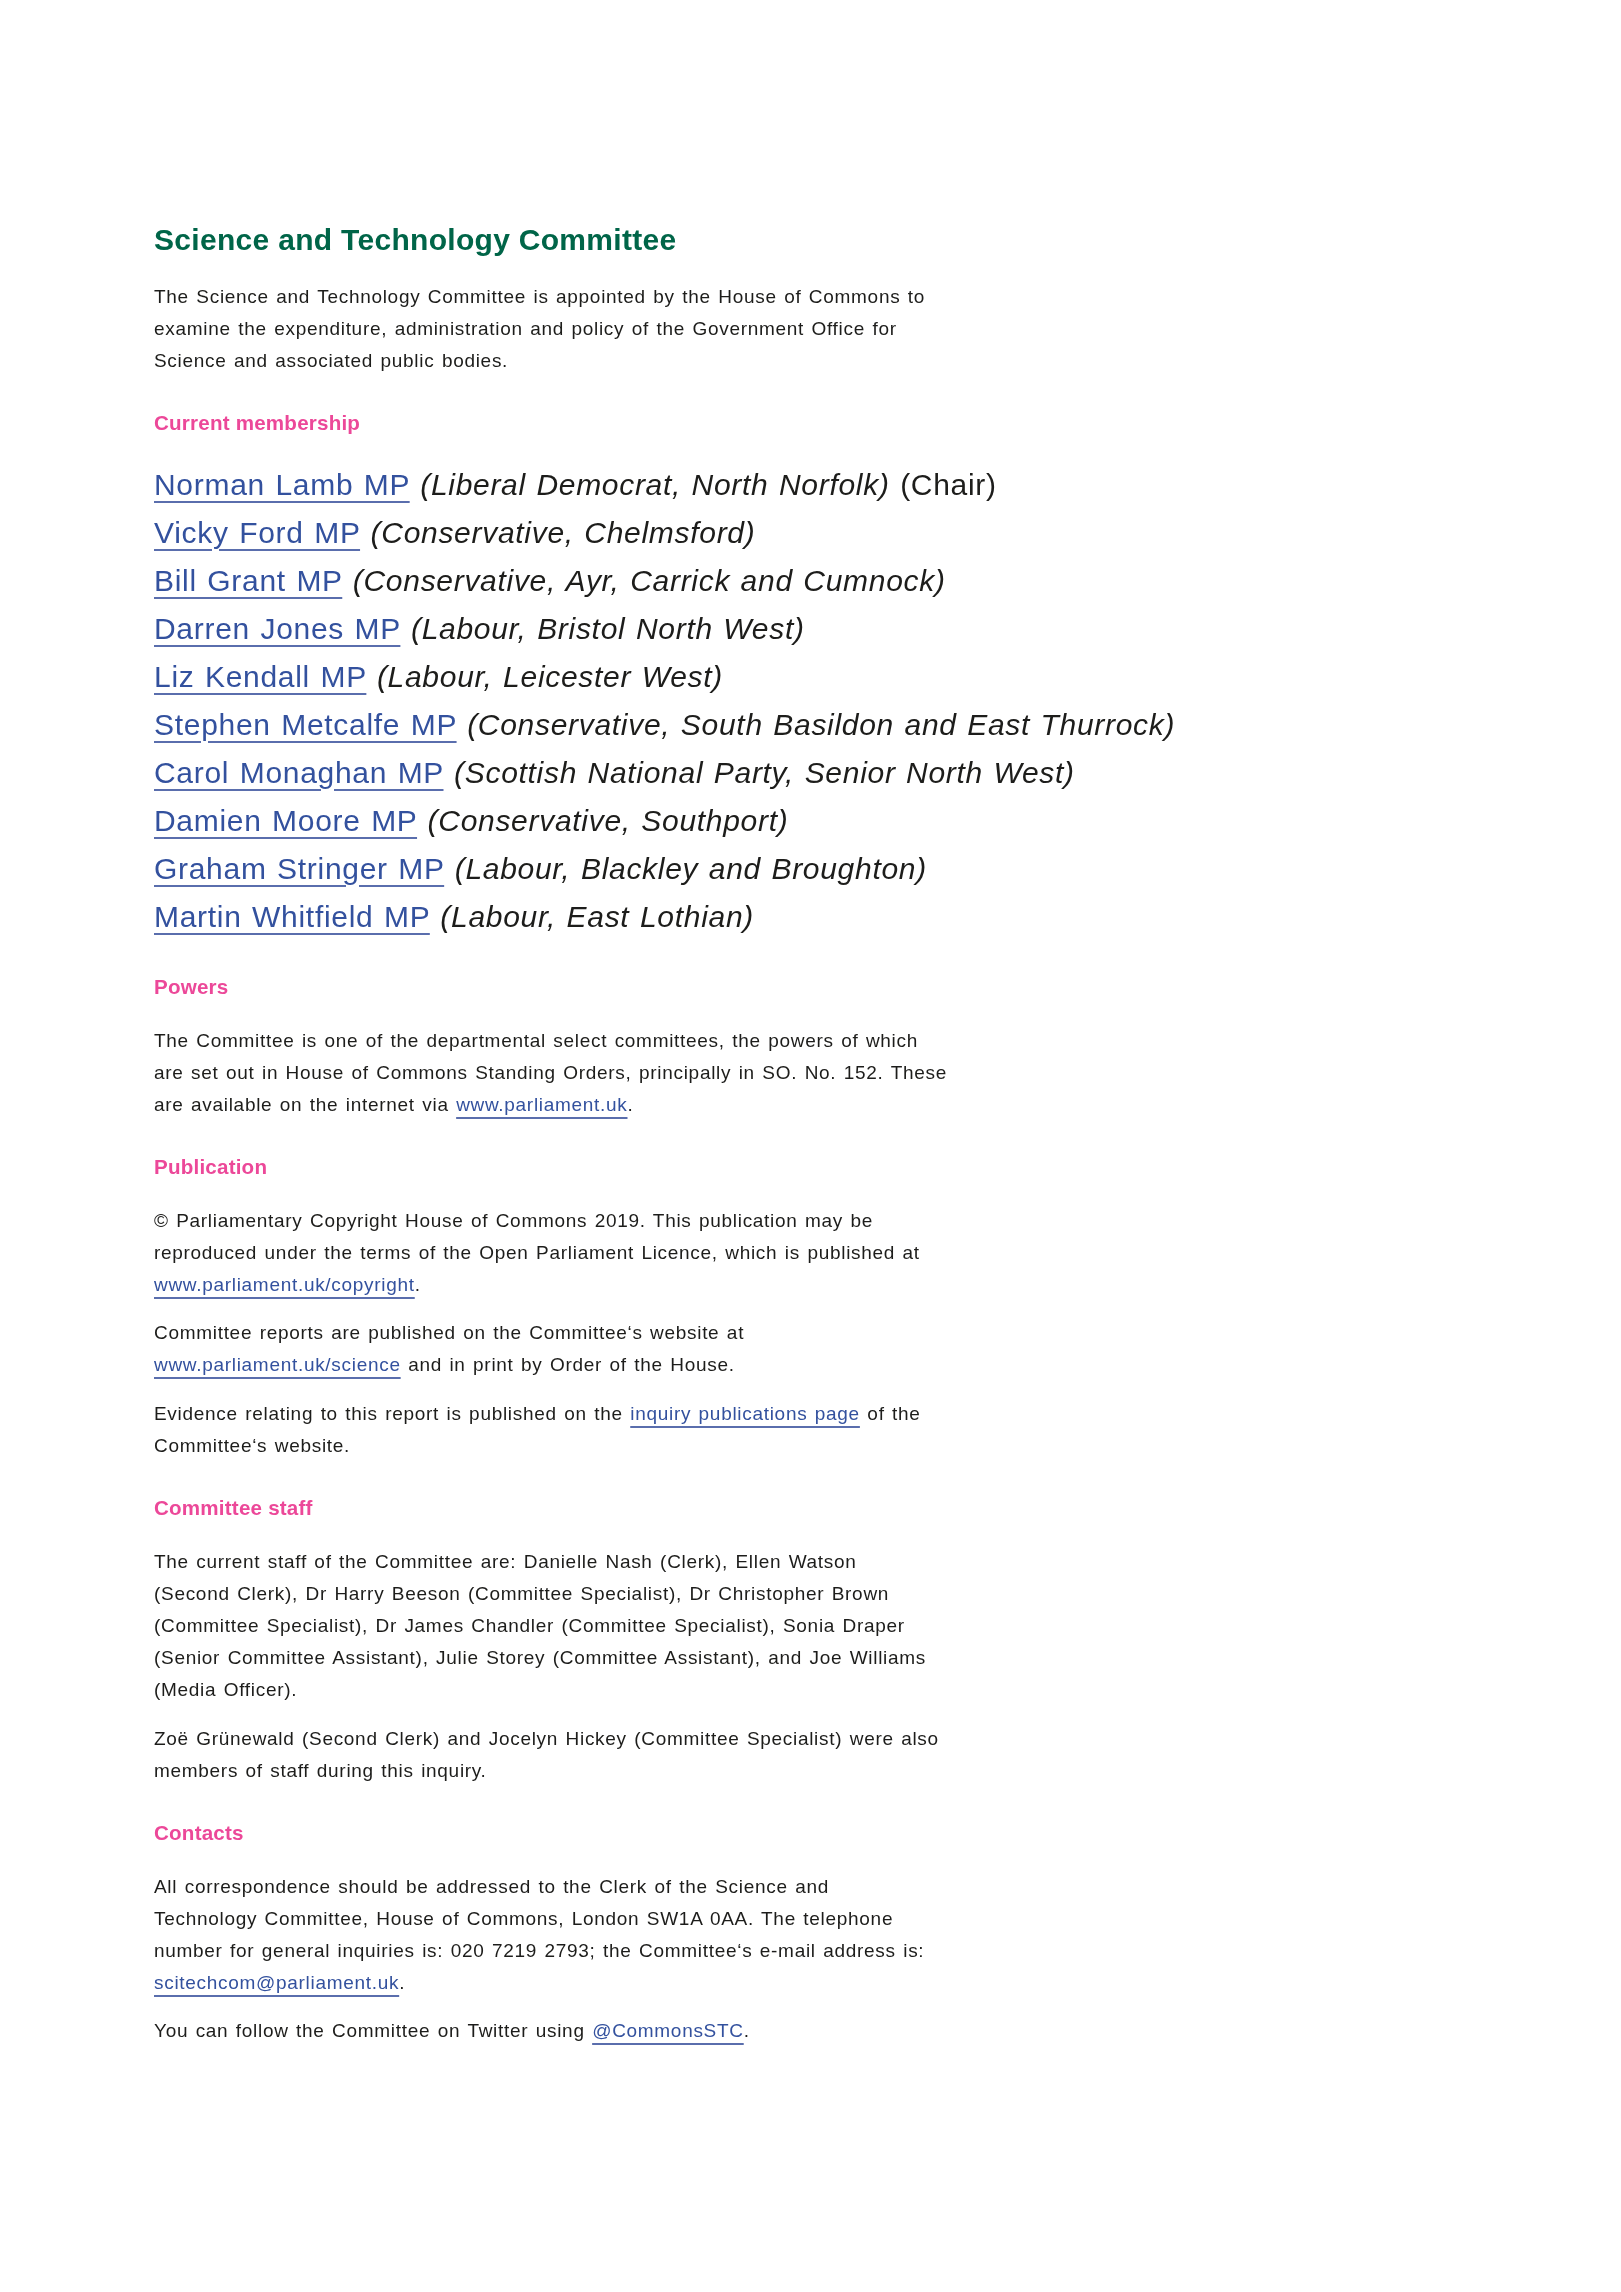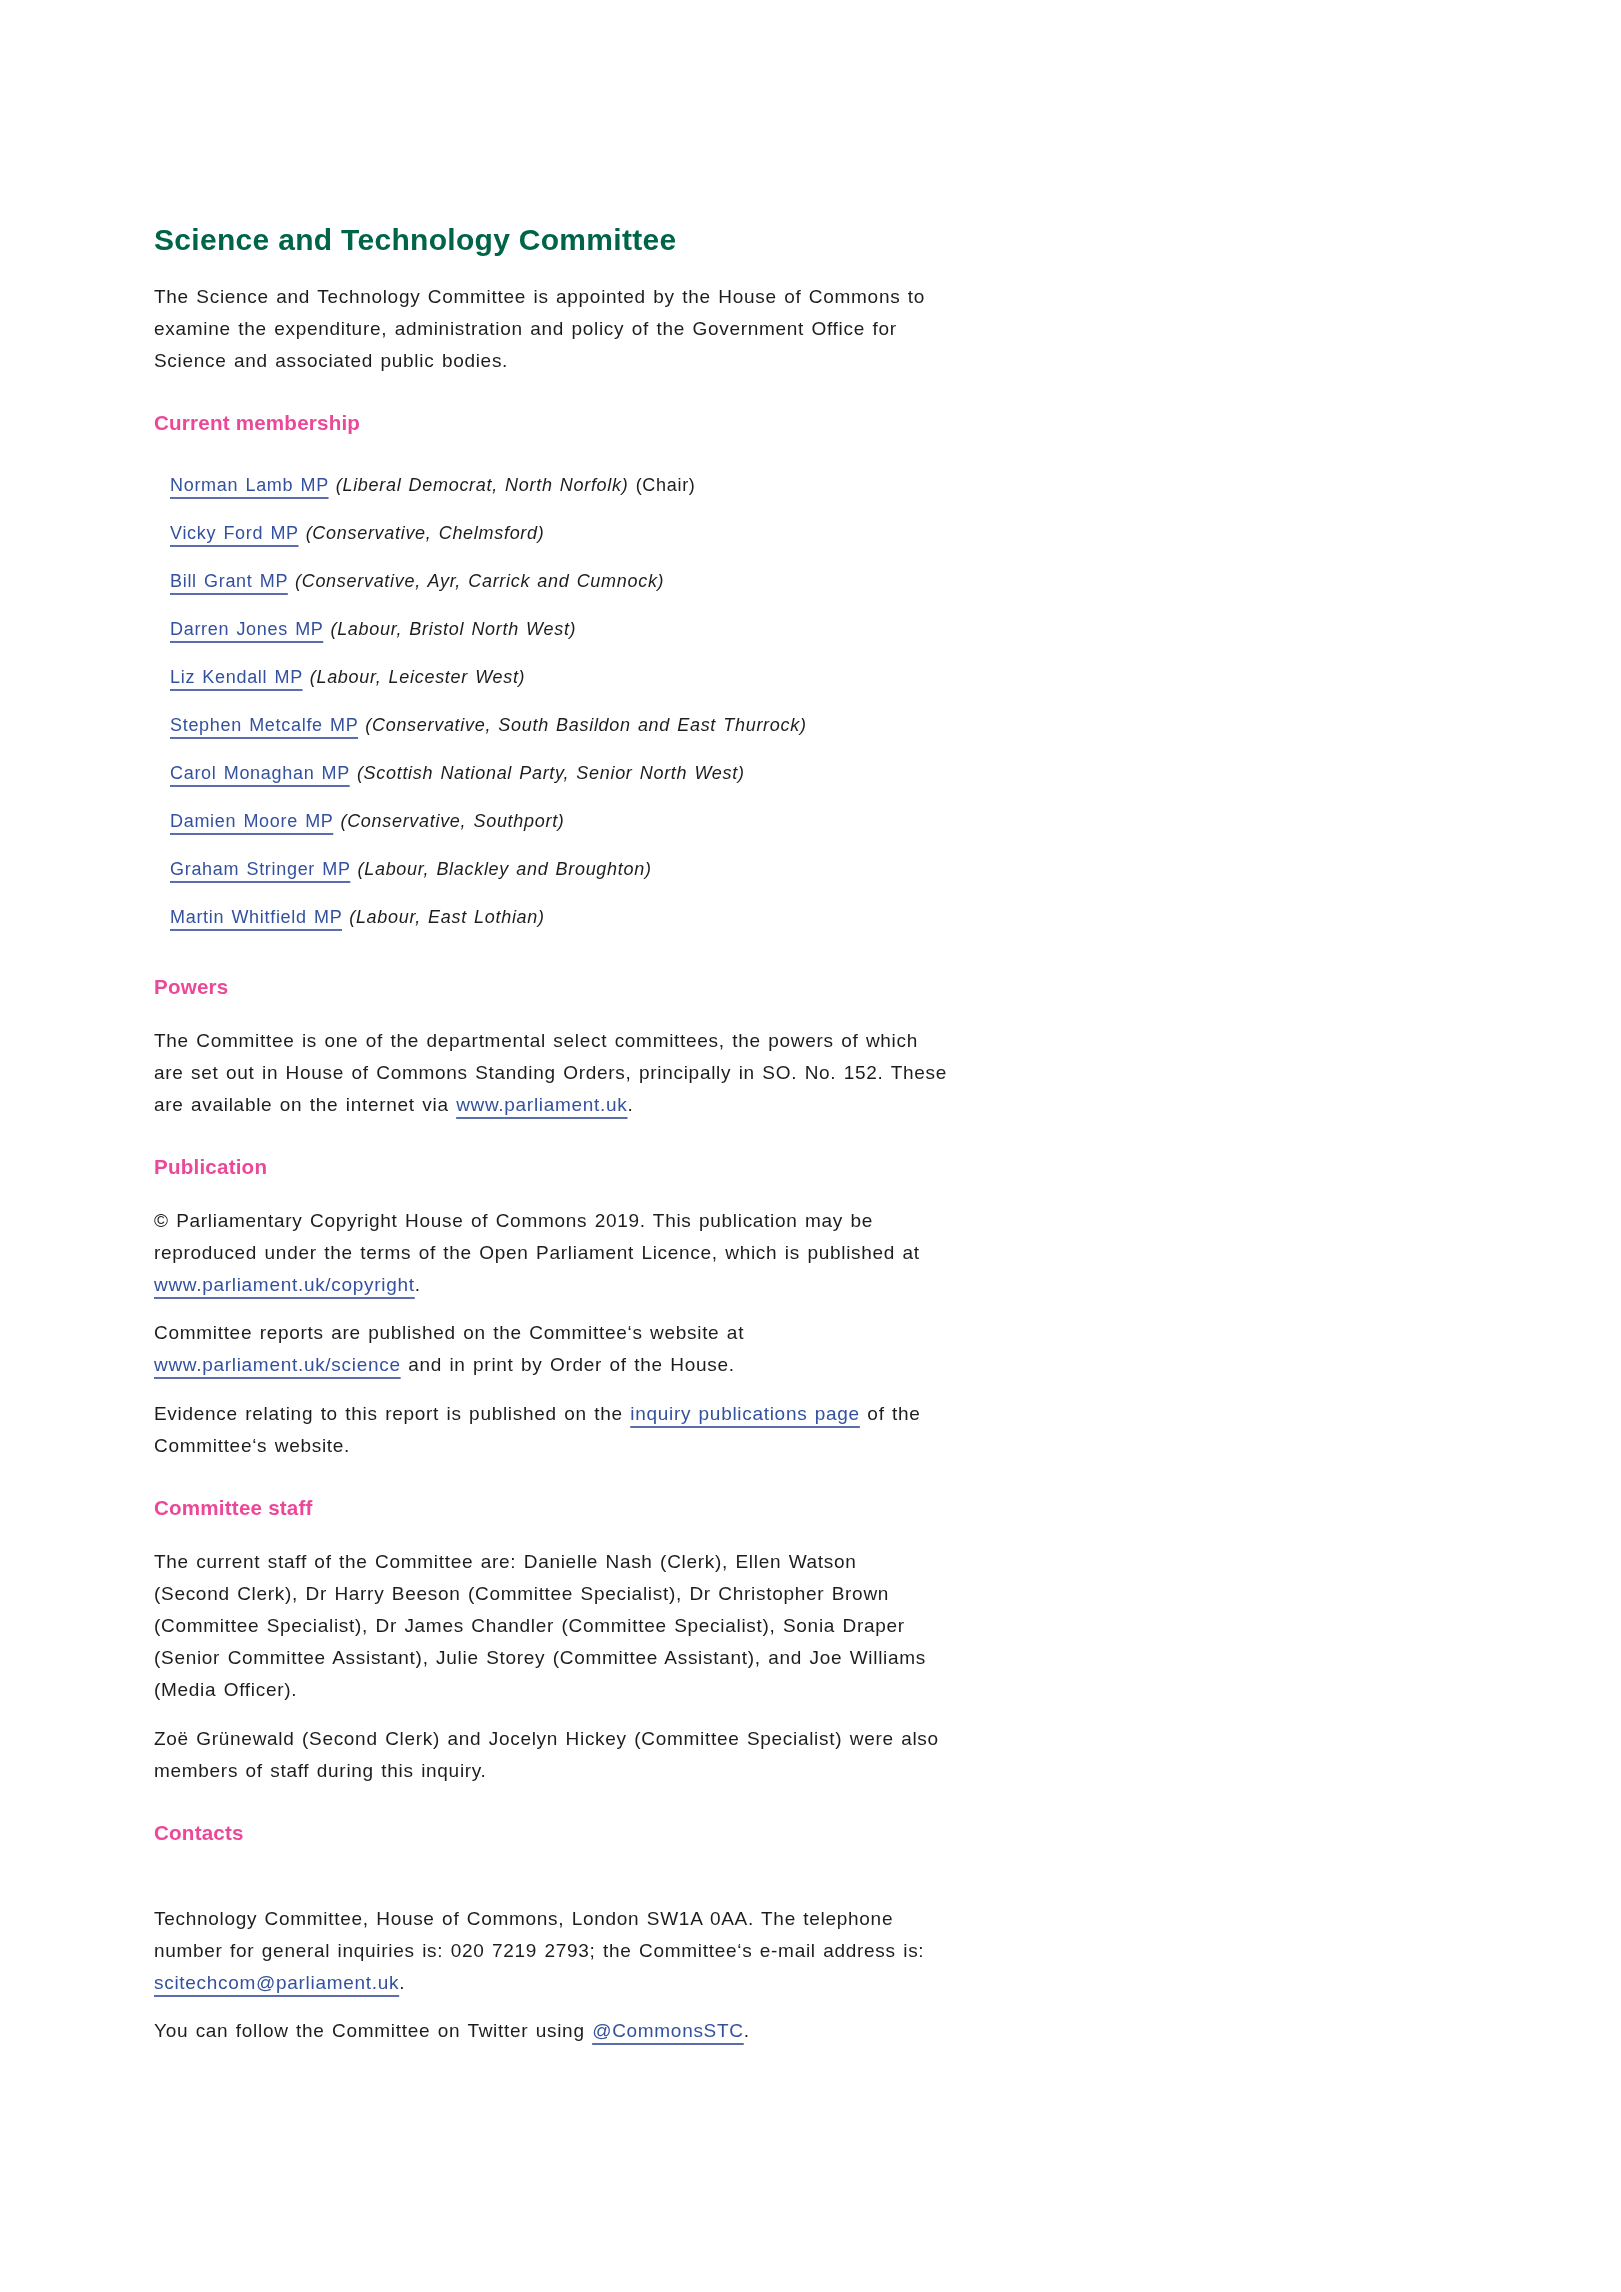--- a/index.html
+++ b/index.html
@@ -37,23 +37,23 @@
   p.body {
     font-size: 19px;
     line-height: 32px;
     margin: 0 0 16.7px 0;
     letter-spacing: 0.7px;
     word-spacing: 1.5px;
     white-space: nowrap;
   }
   ul.members {
     list-style: none;
-    margin: 16px;
+    margin: 0;
     padding: 0;
-    font-size: 18px;
+    font-size: 30px;
     letter-spacing: 0.7px;
     word-spacing: 1.5px;
   }
   ul.members li {
     line-height: 48px;
     white-space: nowrap;
   }
   .lnk {
     color: #33519E;
     text-decoration: underline;
@@ -134,18 +134,18 @@
     <h2 class="sec-heading">Publication</h2>
     <p class="body"><span>© Parliamentary Copyright House of Commons 2019. This publication may be</span><br><span>reproduced under the terms of the Open Parliament Licence, which is published at</span><br><a class="lnk">www.parliament.uk/copyright</a><span>.</span></p>
     <p class="body"><span>Committee reports are published on the Committee‘s website at</span><br><a class="lnk">www.parliament.uk/science</a><span> and in print by Order of the House.</span></p>
     <p class="body"><span>Evidence relating to this report is published on the </span><a class="lnk">inquiry publications page</a><span> of the</span><br><span>Committee‘s website.</span></p>
 
     <h2 class="sec-heading">Committee staff</h2>
     <p class="body"><span>The current staff of the Committee are: Danielle Nash (Clerk), Ellen Watson</span><br><span>(Second Clerk), Dr Harry Beeson (Committee Specialist), Dr Christopher Brown</span><br><span>(Committee Specialist), Dr James Chandler (Committee Specialist), Sonia Draper</span><br><span>(Senior Committee Assistant), Julie Storey (Committee Assistant), and Joe Williams</span><br><span>(Media Officer).</span></p>
     <p class="body"><span>Zoë Grünewald (Second Clerk) and Jocelyn Hickey (Committee Specialist) were also</span><br><span>members of staff during this inquiry.</span></p>
 
     <h2 class="sec-heading">Contacts</h2>
-    <p class="body"><br><span>Technology Committee, House of Commons, London SW1A 0AA. The telephone</span><br><span>number for general inquiries is: 020 7219 2793; the Committee‘s e-mail address is:</span><br><a class="lnk">scitechcom@parliament.uk</a><span>.</span></p>
+    <p class="body"><span>All correspondence should be addressed to the Clerk of the Science and</span><br><span>Technology Committee, House of Commons, London SW1A 0AA. The telephone</span><br><span>number for general inquiries is: 020 7219 2793; the Committee‘s e-mail address is:</span><br><a class="lnk">scitechcom@parliament.uk</a><span>.</span></p>
     <p class="body"><span>You can follow the Committee on Twitter using </span><a class="lnk">@CommonsSTC</a><span>.</span></p>
 
   </div>
 </div>
 
 
 </body></html>

